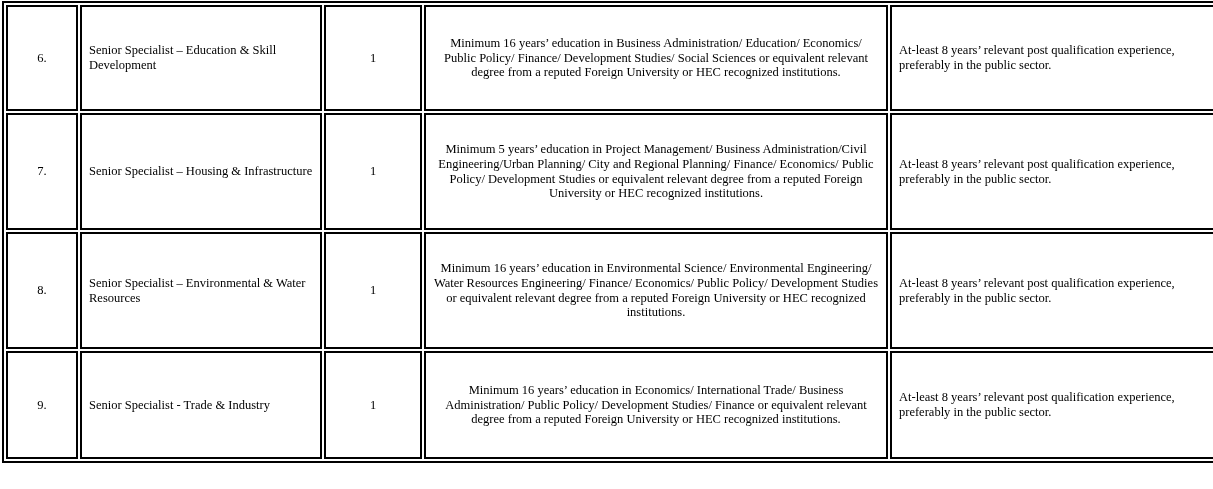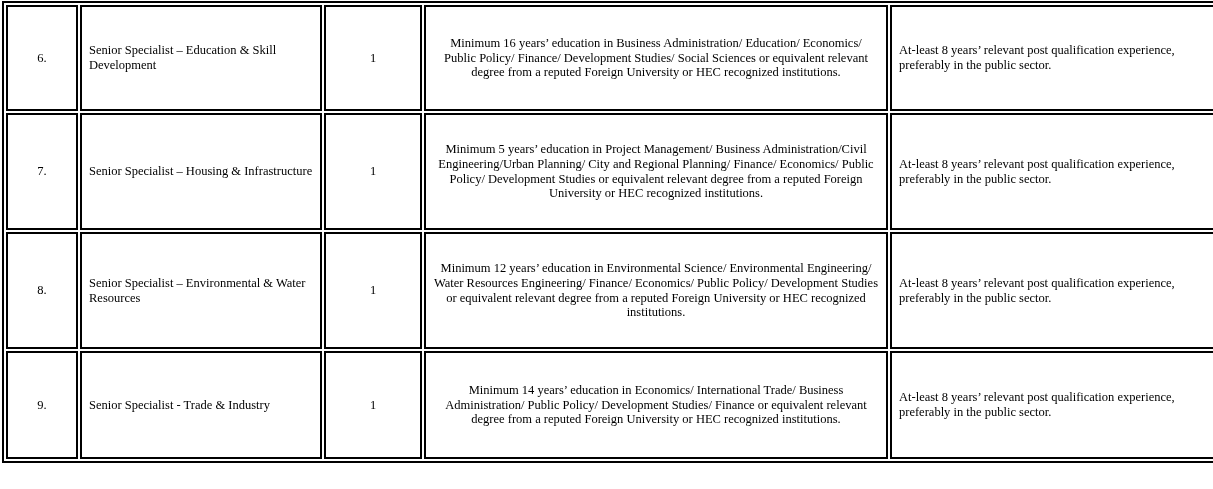--- a/index.html
+++ b/index.html
@@ -87,25 +87,25 @@
         <td class="sr-cell">7.</td>
         <td class="position-cell">Senior Specialist – Housing &amp; Infrastructure</td>
         <td class="count-cell">1</td>
         <td class="qual-cell">Minimum 5 years’ education in Project Management/ Business Administration/Civil Engineering/Urban Planning/ City and Regional Planning/ Finance/ Economics/ Public Policy/ Development Studies or equivalent relevant degree from a reputed Foreign University or HEC recognized institutions.</td>
         <td class="exp-cell">At-least 8 years’ relevant post qualification experience, preferably in the public sector.</td>
       </tr>
       <tr class="row-8">
         <td class="sr-cell">8.</td>
         <td class="position-cell">Senior Specialist – Environmental &amp; Water Resources</td>
         <td class="count-cell">1</td>
-        <td class="qual-cell">Minimum 12 years’ education in Environmental Science/ Environmental Engineering/ Water Resources Engineering/ Finance/ Economics/ Public Policy/ Development Studies or equivalent relevant degree from a reputed Foreign University or HEC recognized institutions.</td>
+        <td class="qual-cell">Minimum 16 years’ education in Environmental Science/ Environmental Engineering/ Water Resources Engineering/ Finance/ Economics/ Public Policy/ Development Studies or equivalent relevant degree from a reputed Foreign University or HEC recognized institutions.</td>
         <td class="exp-cell">At-least 8 years’ relevant post qualification experience, preferably in the public sector.</td>
       </tr>
       <tr class="row-9">
         <td class="sr-cell">9.</td>
         <td class="position-cell">Senior Specialist - Trade &amp; Industry</td>
         <td class="count-cell">1</td>
-        <td class="qual-cell">Minimum 14 years’ education in Economics/ International Trade/ Business Administration/ Public Policy/ Development Studies/ Finance or equivalent relevant degree from a reputed Foreign University or HEC recognized institutions.</td>
+        <td class="qual-cell">Minimum 16 years’ education in Economics/ International Trade/ Business Administration/ Public Policy/ Development Studies/ Finance or equivalent relevant degree from a reputed Foreign University or HEC recognized institutions.</td>
         <td class="exp-cell">At-least 8 years’ relevant post qualification experience, preferably in the public sector.</td>
       </tr>
     </tbody>
   </table>
 </div>
 
 </body></html>

